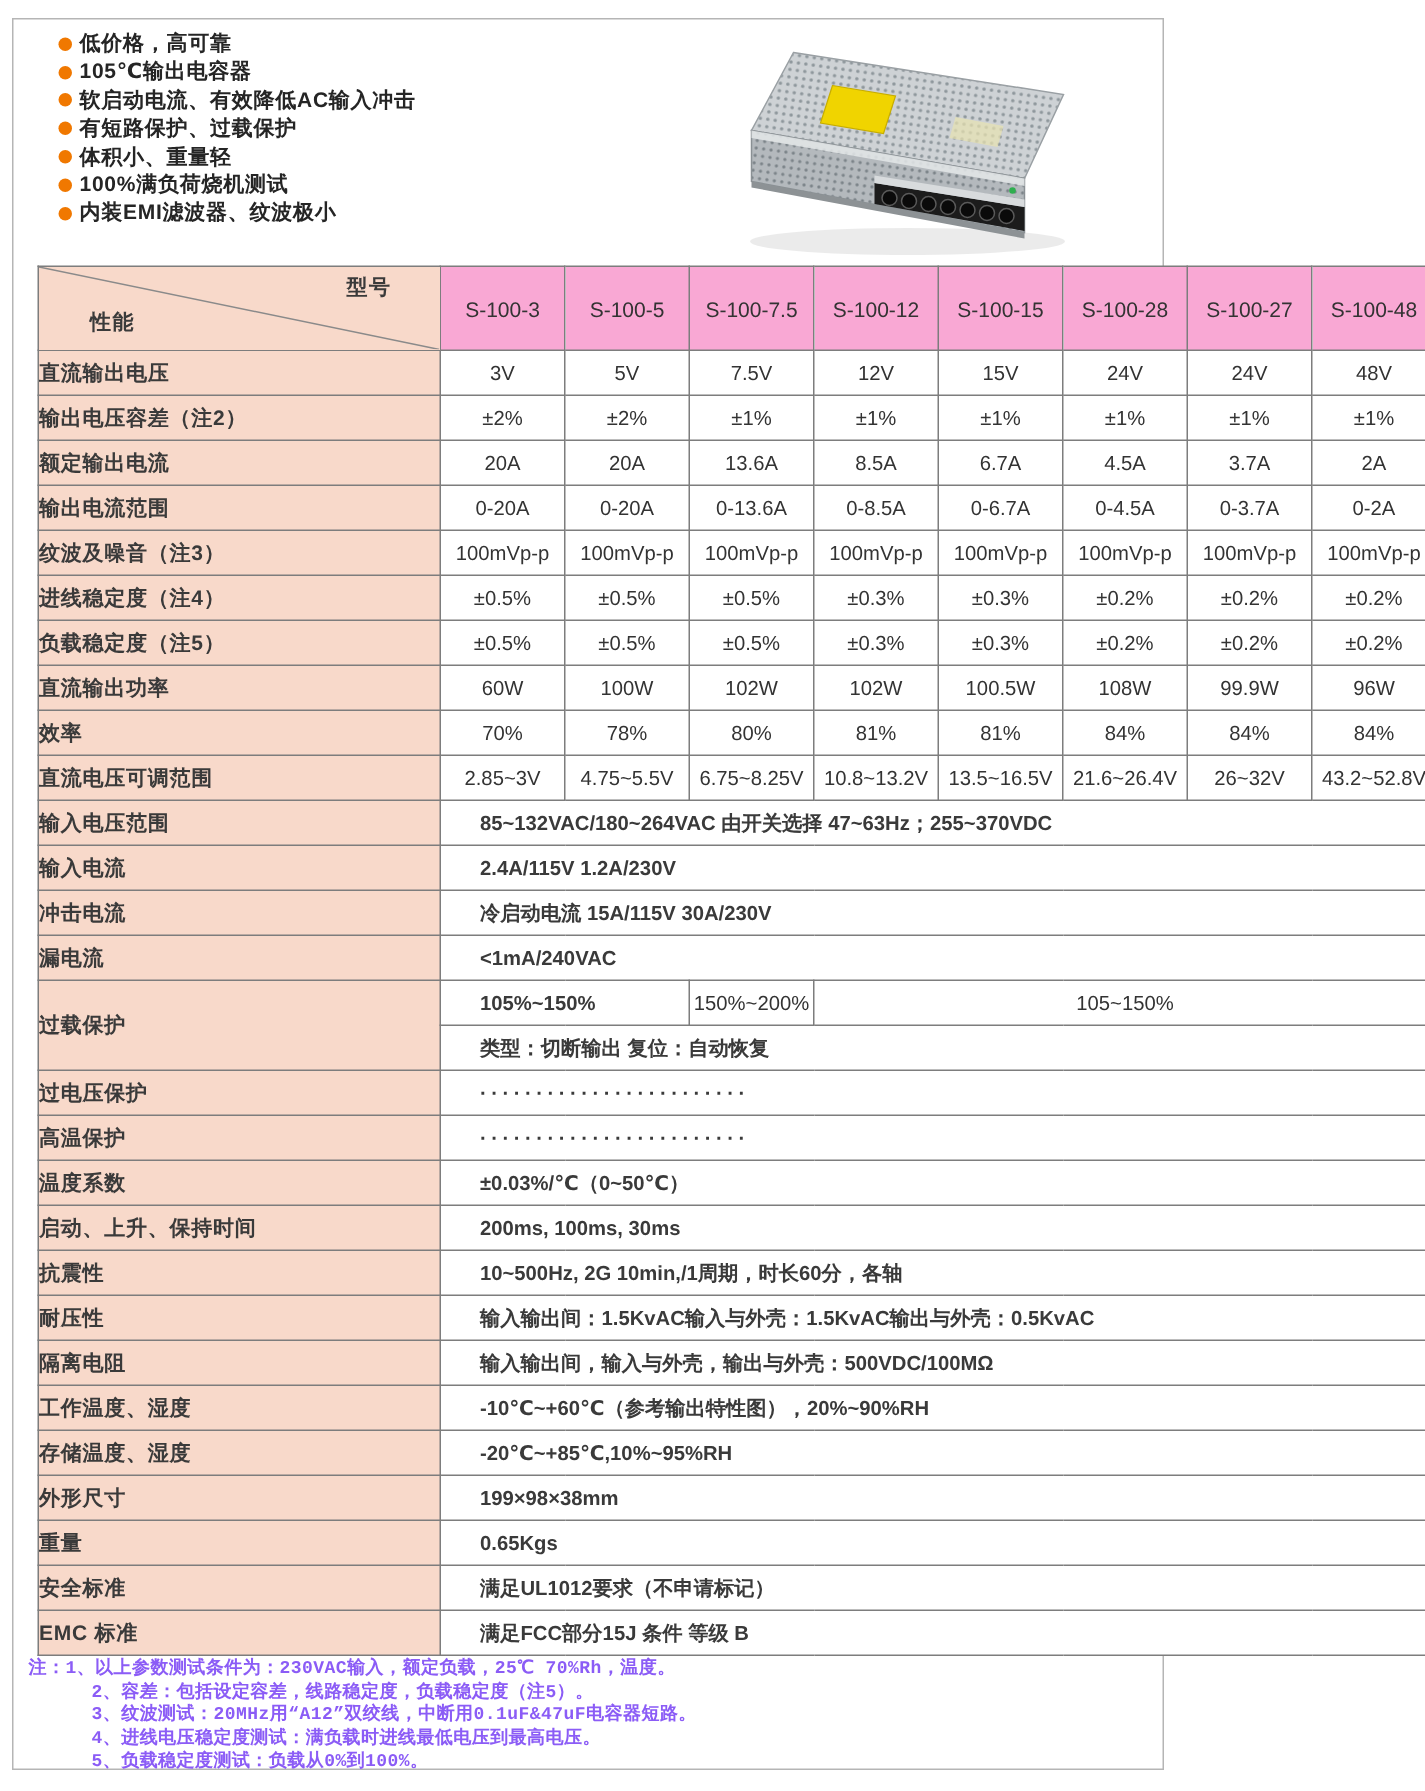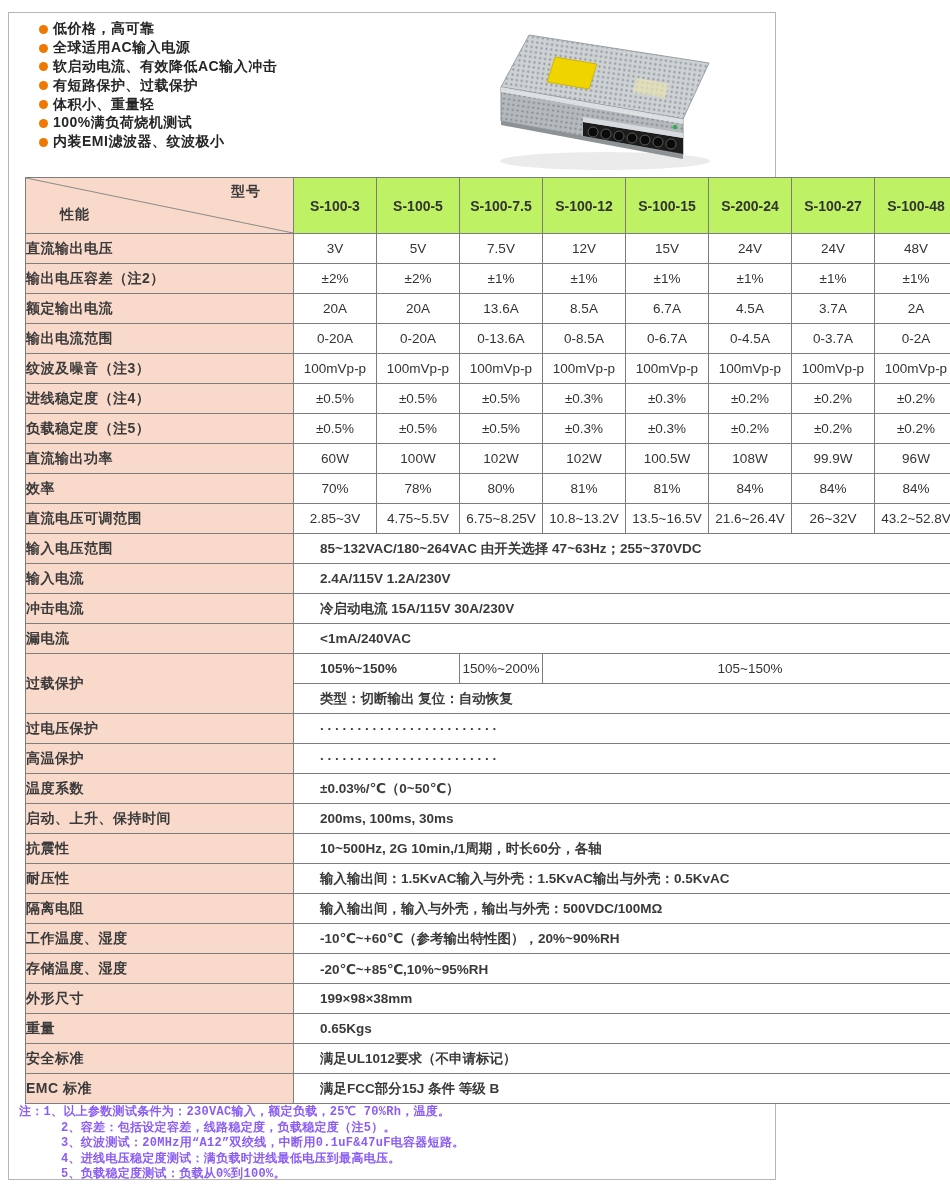--- a/index.html
+++ b/index.html
@@ -13,21 +13,21 @@
 
   
   .product{position:absolute;top:10px;left:478px;width:240px;height:152px;}
 
   
   table.spec{position:absolute;top:164px;left:0;width:930px;border-collapse:collapse;table-layout:fixed;margin-left:16px;}
   table.spec th,table.spec td{border:1px solid #7d7d7d;box-sizing:border-box;overflow:hidden;white-space:nowrap;}
   table.spec .lbl{background:#f8d9ca;text-align:left;padding:0 4px 0 0;font-size:14px;font-weight:700;color:#3a3a3a;height:30px;letter-spacing:0.5px;}
   table.spec td{background:#ffffff;text-align:center;font-size:13.5px;font-weight:400;color:#333;height:30px;padding:0 2px;}
   table.spec td.lft{text-align:left;padding-left:26px;font-weight:700;color:#3a3a3a;}
-  table.spec th.model{background:#bef264;font-size:14px;font-weight:700;color:#333;height:56px;}
+  table.spec th.model{background:#f9a8d4;font-size:14px;font-weight:400;color:#333;height:56px;}
   th.corner{background:#f8d9ca;position:relative;height:56px;padding:0;}
   .corner-wrap{position:absolute;inset:0;}
   .corner-wrap svg{position:absolute;inset:0;width:100%;height:100%;}
   .corner-tr{position:absolute;top:5px;right:32px;font-size:14px;font-weight:700;color:#3a3a3a;letter-spacing:1px;}
   .corner-bl{position:absolute;bottom:9px;left:34px;font-size:14px;font-weight:700;color:#3a3a3a;letter-spacing:1px;}
   td.dots{letter-spacing:3px;font-weight:700;}
 
   
   .notes{position:absolute;top:1092px;left:10px;width:912px;font-size:12px;font-weight:700;color:#8b5cf6;font-family:Liberation Mono, monospace;}
   .notes .line{line-height:15.6px;letter-spacing:0.3px;}
@@ -38,21 +38,21 @@
 
 <div class="frame">
 
   <ul class="features">
       <li>
         <span class="dot"></span>
         <span>低价格，高可靠</span>
       </li>
       <li>
         <span class="dot"></span>
-        <span>全球适用AC输入电源</span>
+        <span>105℃输出电容器</span>
       </li>
       <li>
         <span class="dot"></span>
         <span>软启动电流、有效降低AC输入冲击</span>
       </li>
       <li>
         <span class="dot"></span>
         <span>有短路保护、过载保护</span>
       </li>
       <li>
@@ -127,21 +127,21 @@
             </svg>
             <span class="corner-tr">型号</span>
             <span class="corner-bl">性能</span>
           </div>
         </th>
       <th class="model">S-100-3</th>
           <th class="model">S-100-5</th>
           <th class="model">S-100-7.5</th>
           <th class="model">S-100-12</th>
           <th class="model">S-100-15</th>
-          <th class="model">S-200-24</th>
+          <th class="model">S-100-28</th>
           <th class="model">S-100-27</th>
           <th class="model">S-100-48</th>
         </tr>
     </thead>
     <tbody id="table-body">
         <tr>
           <th class="lbl">直流输出电压</th>
           <td>3V</td>
           <td>5V</td>
           <td>7.5V</td>

